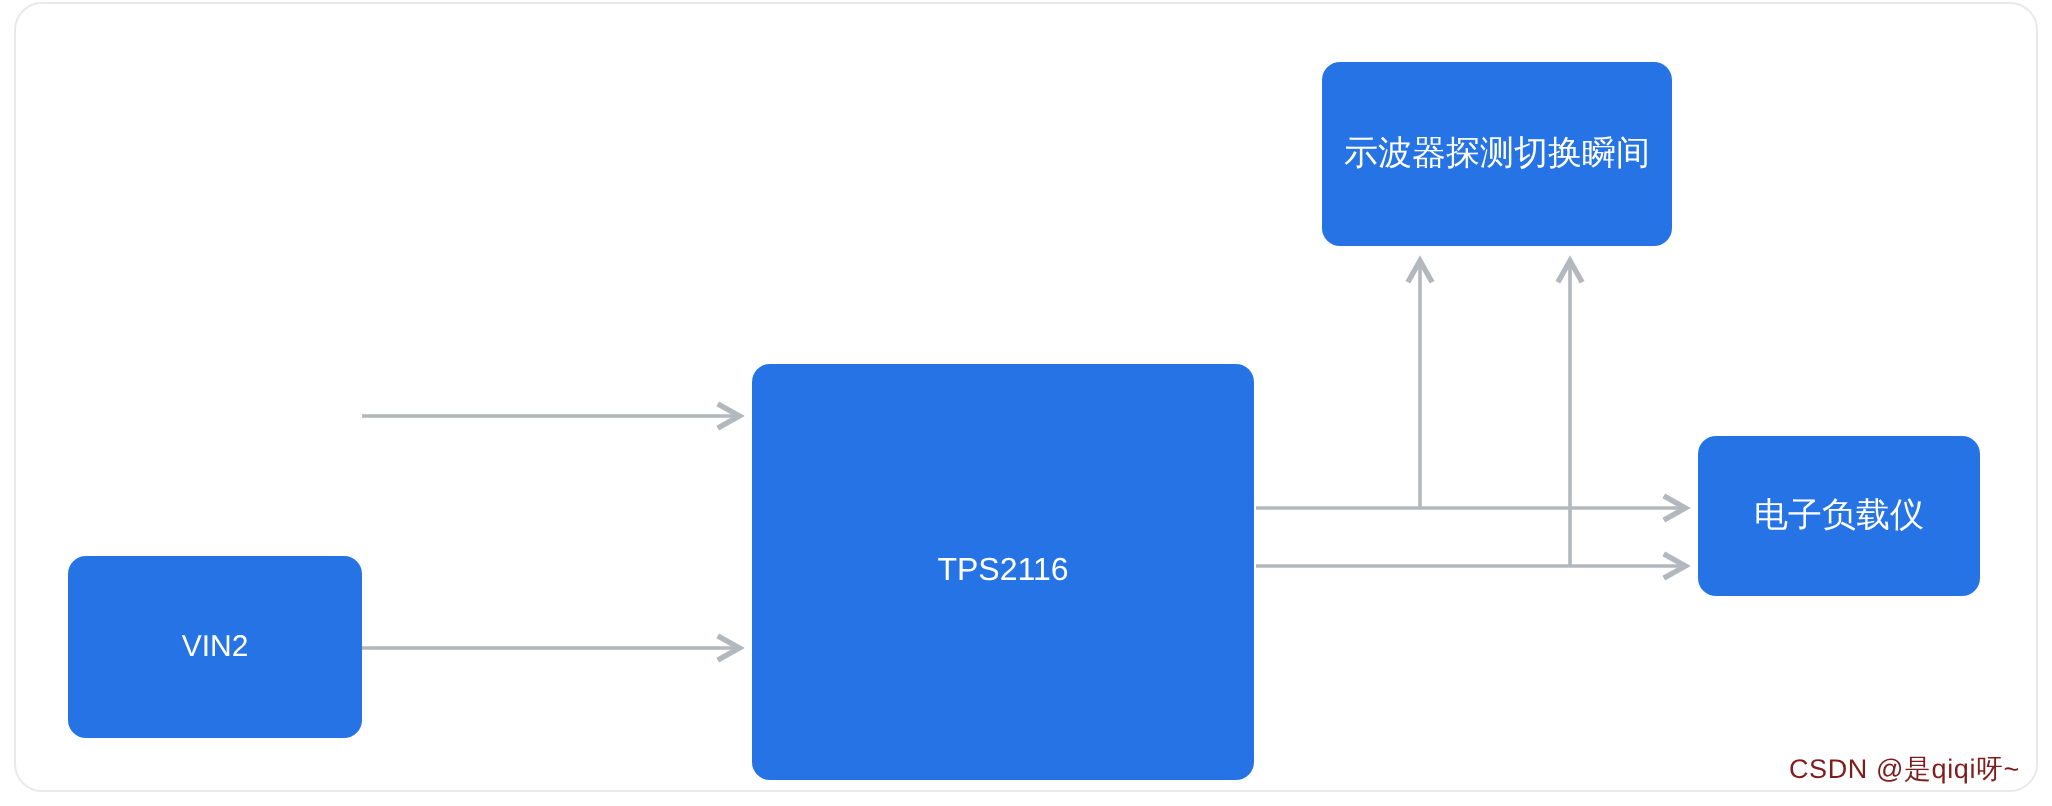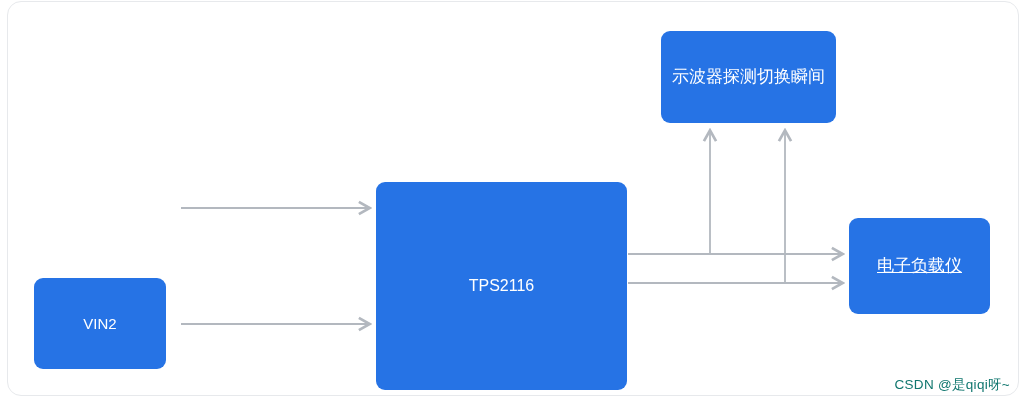--- a/index.html
+++ b/index.html
@@ -37,30 +37,30 @@
     background: #2673e5;
     border-radius: 9px;
     color: #ffffff;
     display: flex;
     align-items: center;
     justify-content: center;
     text-align: center;
     line-height: 1.2;
   }
   .node-vin1   { left: 34px;  top: 162px; width: 143px; height: 91px;  font-size: 15px; }
-  .node-vin2   { left: 34px;  top: 278px; width: 132px; height: 91px;  font-size: 15px; }
+  .node-vin2   { left: 34px;  top: 278px; width: 147px; height: 91px;  font-size: 15px; }
   .node-tps    { left: 376px; top: 162px; width: 251px; height: 208px; font-size: 16px; margin-top: 20px; }
   .node-osc    { left: 661px; top: 31px;  width: 175px; height: 92px;  font-size: 17px; align-items: center; }
-  .node-load   { left: 849px; top: 218px; width: 141px; height: 96px;  font-size: 17px; text-decoration: underline; }
+  .node-load   { left: 849px; top: 218px; width: 141px; height: 80px;  font-size: 17px; }
   .watermark {
     position: absolute;
     right: 16px;
     bottom: 9px;
     font-size: 13.5px;
-    color: #0f766e;
+    color: #7f1d1d;
     letter-spacing: 0.3px;
     user-select: none;
   }
 </style>
 </head>
 <body>
 
 <div class="stage">
 
   <div class="canvas-border"></div>

